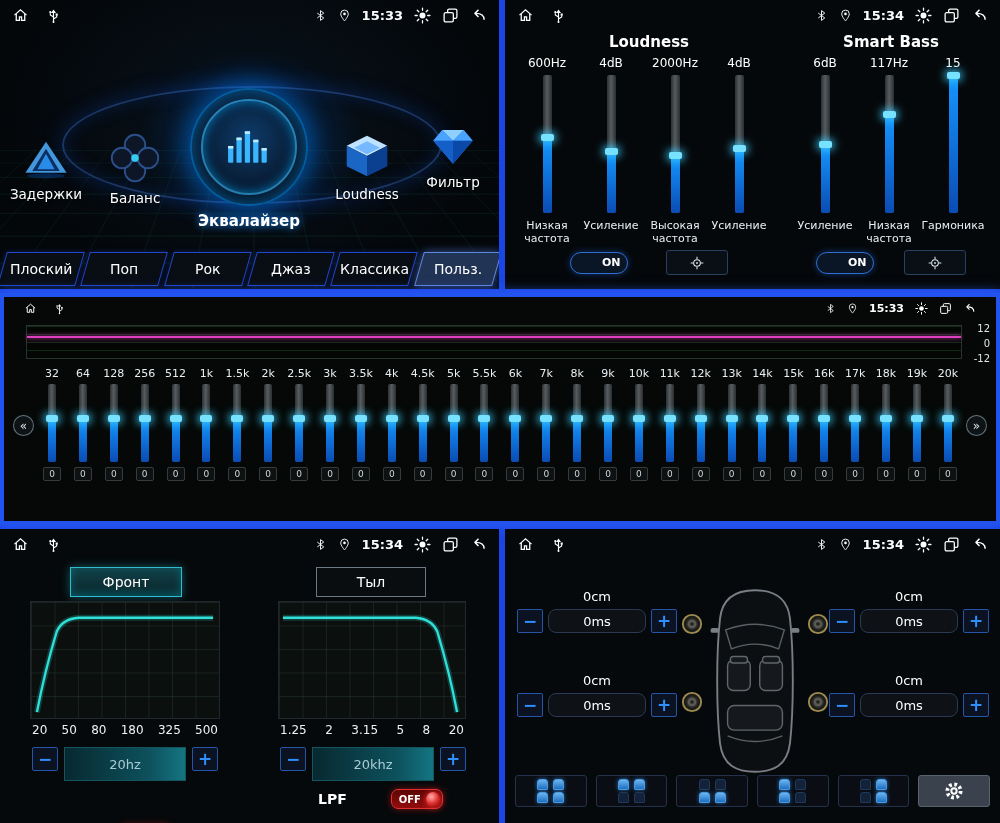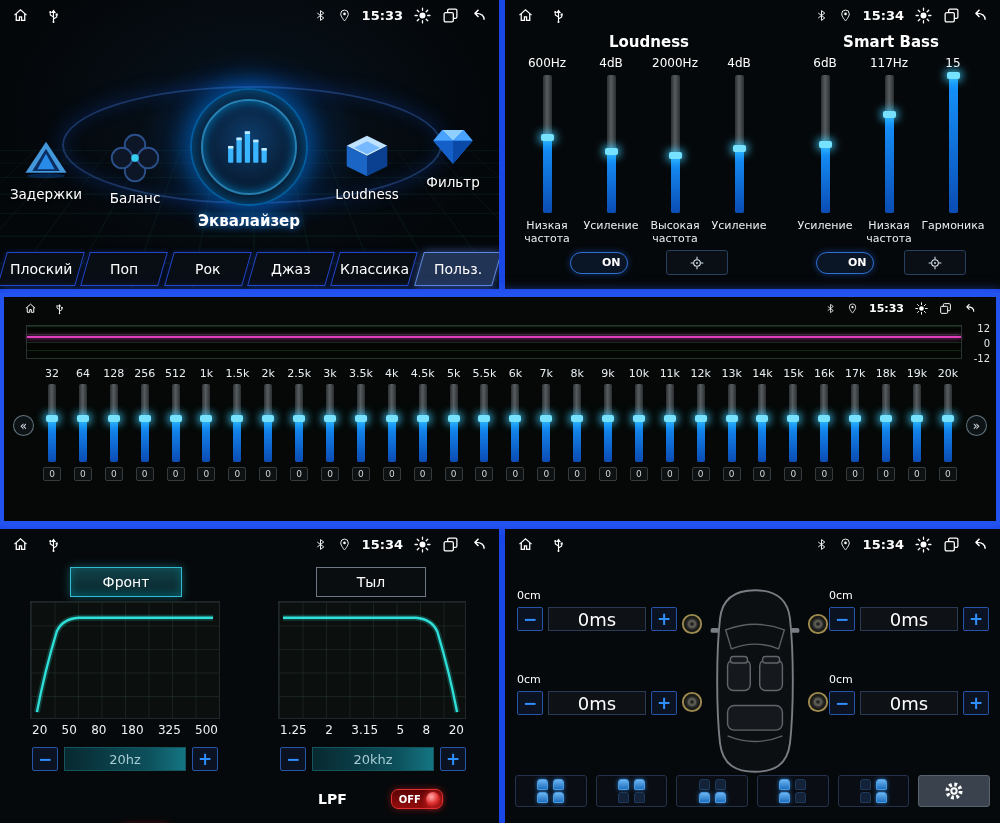--- a/index.html
+++ b/index.html
@@ -118,42 +118,42 @@
   .xgraph.right { left:278px; width:188px; }
   .xgraph svg { position:absolute; inset:0; width:100%; height:100%; }
   .axis { position:absolute; top:194px; height:16px; display:flex; justify-content:space-between; padding:0 2px; }
   .axis.left { left:30px; width:190px; }
   .axis.right { left:278px; width:188px; }
   .axis-lab { font-size:12px; color:#eef2f5; }
   .sl-row { position:absolute; top:218px; height:24px; }
   .pmbtn { position:absolute; top:0; width:26px; height:24px; border:1px solid #2554a8; background:#0b1322;
     color:#2f8fff; font-size:17px; font-weight:bold; display:flex; align-items:center; justify-content:center;
     border-radius:2px; cursor:pointer; }
-  .htrack { position:absolute; top:0; height:24px; width:122px; border:1px solid #15565e;
+  .htrack { position:absolute; top:0; height:34px; width:122px; border:1px solid #15565e;
     background:linear-gradient(90deg, rgba(8,46,54,.85), rgba(18,140,160,.55) 70%, rgba(30,190,210,.6));
     color:#a9ccd4; font-size:13px; display:flex; align-items:center; justify-content:center; }
   .xfoot { position:absolute; top:258px; height:24px; display:flex; align-items:center; gap:18px; }
   .xfoot.l { left:70px;margin-top:36px; } .xfoot.r { left:318px;gap:44px; }
   .xlabel { font-size:14px; font-weight:bold; color:#fff; }
   .off-toggle { width:52px; height:20px; border-radius:7px; border:1px solid #e03030;
     background:linear-gradient(180deg,#5c0505,#930c0c); display:flex; align-items:center;
     padding:0 2px 0 7px; gap:5px; box-shadow:0 0 7px rgba(230,30,30,.5); cursor:pointer; }
   .off-label { font-size:10px; font-weight:bold; color:#fff; }
   .off-knob { margin-left:auto; width:15px; height:15px; border-radius:50%;
     background:radial-gradient(circle at 38% 32%, #ff9a9a 8%, #e03030 50%, #7a0606); box-shadow:0 0 6px #f03030; }
 
   
   .corner { position:absolute; width:160px; }
   .corner.tl { left:12px; top:60px; } .corner.tr { left:324px; top:60px; }
   .corner.bl { left:12px; top:144px; } .corner.br { left:324px; top:144px; }
-  .cm { font-size:11px; color:#fff; margin-bottom:5px; }
+  .cm { text-align:center; font-size:13px; color:#fff; margin-bottom:5px; }
   .ms-row { display:flex; gap:5px; }
   .ms-row .pmbtn { position:static; }
-  .ms { flex:1; height:24px; border:1px solid #2a3a55; background:#0e1116; color:#fff; font-size:18px;
-    display:flex; align-items:center; justify-content:center; border-radius:0; }
+  .ms { flex:1; height:24px; border:1px solid #2a3a55; background:#0e1116; color:#fff; font-size:13px;
+    display:flex; align-items:center; justify-content:center; border-radius:8px; }
   .car { position:absolute; left:198px; top:54px; width:104px; height:196px; }
   .spk { position:absolute; width:22px; height:22px; }
   .spk.tl { left:176px; top:84px; } .spk.tr { left:302px; top:84px; }
   .spk.bl { left:176px; top:162px; } .spk.br { left:302px; top:162px; }
   .seatrow { position:absolute; left:10px; right:10px; top:246px; height:32px; display:flex; gap:9px; }
   .seatbtn { flex:1; border:1px solid #23314a; background:#0a0e14; border-radius:3px;
     display:flex; align-items:center; justify-content:center; cursor:pointer; }
   .seatbtn.gear { background:#3a424d; border-color:#58636f; }
   .seatgrid { display:grid; grid-template-columns:11px 11px; gap:2px 5px; }
   .seatgrid i { display:block; width:11px; height:11px; border-radius:3px 3px 1px 1px;

